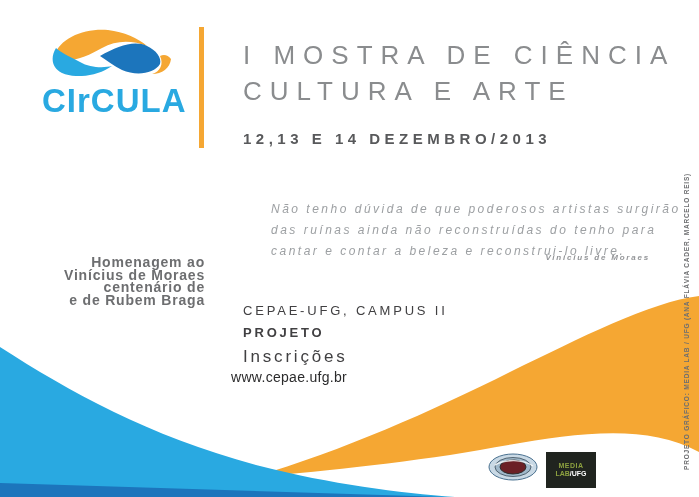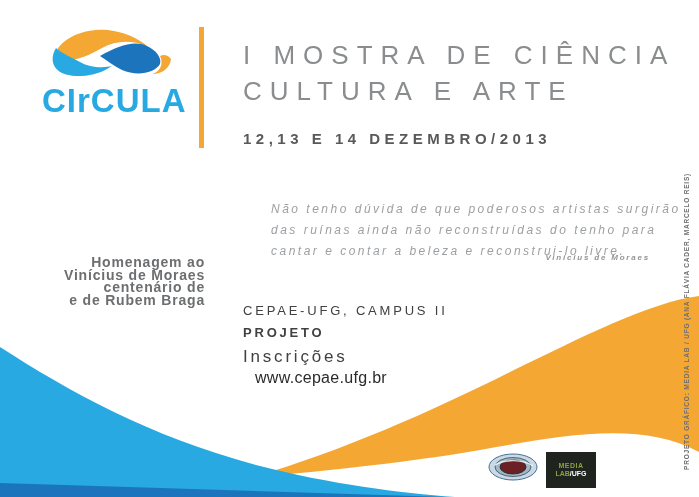--- a/index.html
+++ b/index.html
@@ -31,21 +31,21 @@
            font-size:8px; font-weight:bold; font-style:italic; color:#939598; letter-spacing:1.8px; }
 
   
   .homage { position:absolute; left:0px; top:256px; width:205px; z-index:1; text-align:right;
            font-size:14px; font-weight:bold; color:#6D6E70; letter-spacing:0.8px; line-height:12.5px; }
 
   
   .venue-loc  { position:absolute; left:243px; top:303px; z-index:1; font-size:13px; font-weight:normal; color:#414042; letter-spacing:2.8px; }
   .venue-shift{ position:absolute; left:243px; top:325px; z-index:1; font-size:13px; font-weight:bold; color:#414042; letter-spacing:2.8px; }
   .venue-reg  { position:absolute; left:243px; top:347px; z-index:1; font-size:17px; font-weight:400; color:#414042; letter-spacing:2.8px; }
-  .venue-site { position:absolute; left:255px; top:369px; z-index:1; font-size:16px; font-weight:400; color:#2B2B2C; letter-spacing:0.3px; }
+  .venue-site { position:absolute; left:231px; top:369px; z-index:1; font-size:14px; font-weight:400; color:#2B2B2C; letter-spacing:0.3px; }
 
   
   .badge-logo { position:absolute; left:487px; top:451px; z-index:2; }
   .medialab { position:absolute; left:546px; top:452px; width:50px; height:36px; z-index:2;
               background:#20241F; display:flex; flex-direction:column; justify-content:center; align-items:center; }
   .medialab .l1 { font-size:7px; font-weight:bold; color:#8CA03F; letter-spacing:0.5px; line-height:8px; }
   .medialab .l2 { font-size:7px; font-weight:bold; line-height:8px; }
   .medialab .l2 .g { color:#8CA03F; } .medialab .l2 .w { color:#ffffff; }
   .ufg-logo { position:absolute; left:599px; top:449px; z-index:2; display:flex; align-items:flex-start; }
   .ufg-text-col { margin-left:2px; display:flex; flex-direction:column; align-items:flex-start; }

